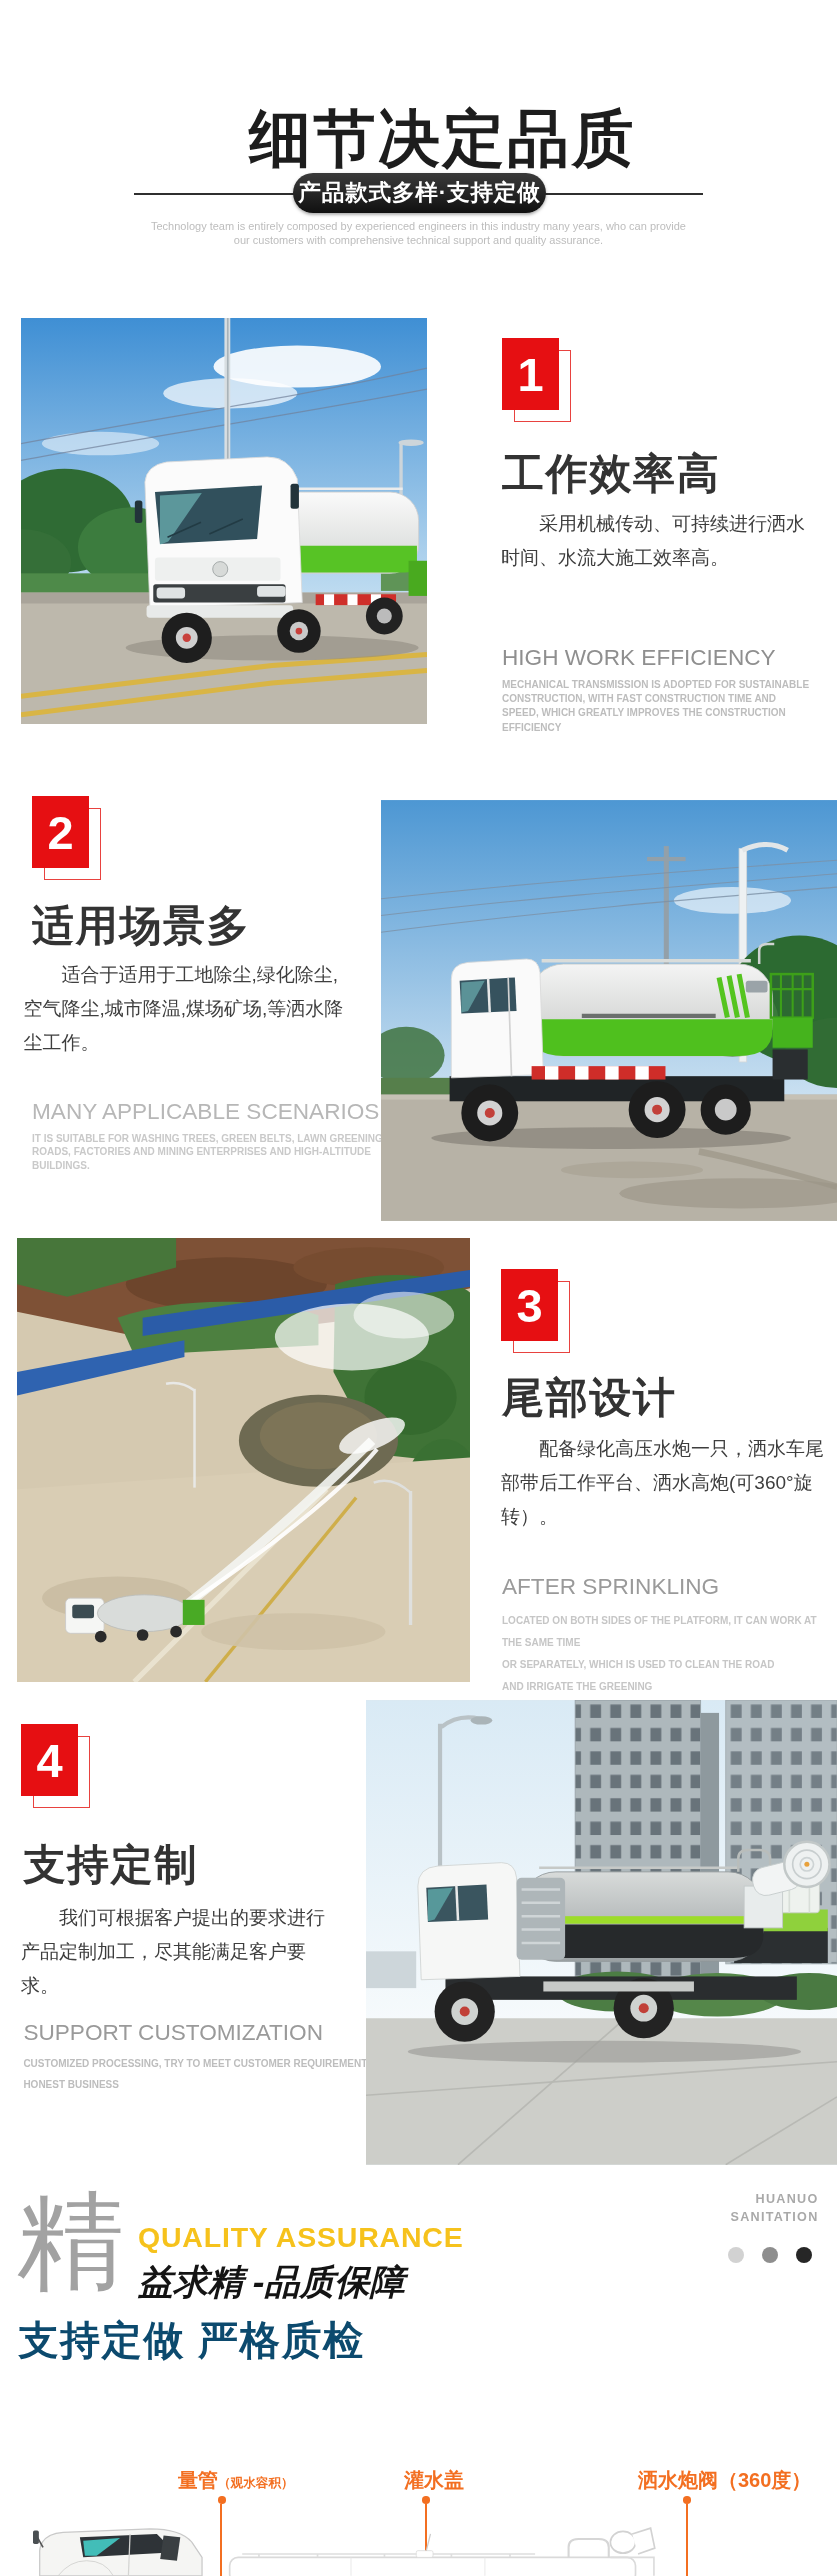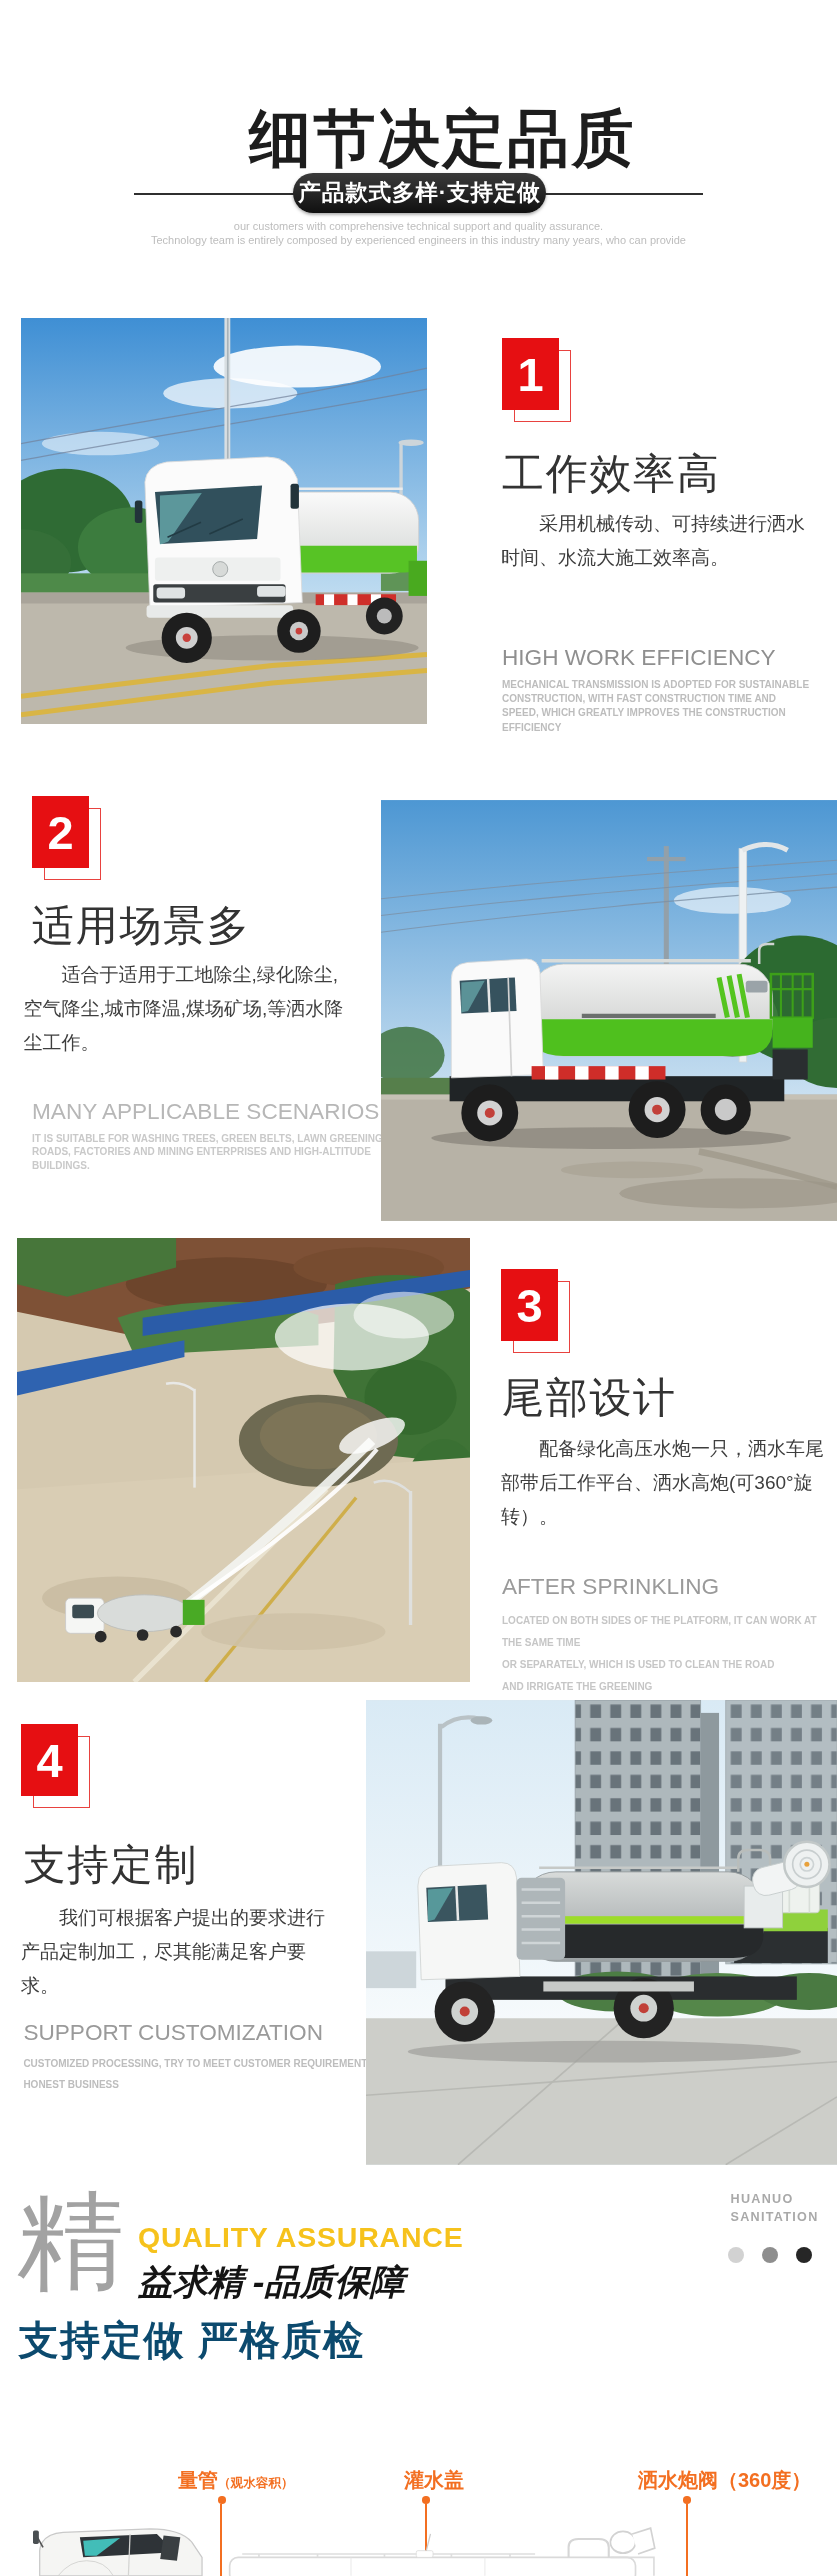--- a/index.html
+++ b/index.html
@@ -14,53 +14,53 @@
         background:linear-gradient(#3b3b3b,#101010);color:#fff;font-size:22.6px;font-weight:bold;
         text-align:center;line-height:40px;letter-spacing:0.8px;box-shadow:0 1.7px 3.3px rgba(0,0,0,.35);}
   .tagline{left:0;top:219px;width:837px;text-align:center;font-size:11px;color:#bdbdbd;line-height:14.2px;}
   
   .badge{width:70px;height:84px;}
   .badge .shadow{position:absolute;left:11.7px;top:11.7px;width:55px;height:70px;background:#fff;
                  border:1.7px solid #e8423f;}
   .badge .box{position:absolute;left:0;top:0;width:57px;height:72px;background:#e60f12;color:#fff;
               display:flex;align-items:center;justify-content:center;font-size:47px;font-weight:bold;}
   
-  .h-cn{font-size:42px;font-weight:normal;color:#333;letter-spacing:1.7px;}
+  .h-cn{font-size:42px;font-weight:bold;color:#333;letter-spacing:1.7px;}
   .body-cn{font-size:19px;color:#3e3e3e;line-height:34px;text-indent:2em;}
   .h-en{font-size:22.6px;font-weight:normal;color:#8f8f8f;}
   .h-en.light{color:#b7b7b7;}
   .en-small{font-size:10px;font-weight:bold;color:#bdbdbd;}
   .lh17{line-height:14.2px}.lh16{line-height:13.4px}.lh26{line-height:22px}.lh25{line-height:21px}
   .photo{overflow:hidden;background:#dfe8ee;}
   .photo svg{display:block;}
   
   .big-char{left:17px;top:2187px;font-size:107px;color:#a2a2a2;line-height:109px;}
   .qa-en{left:138px;top:2221px;font-size:28.5px;font-weight:bold;color:#f6c21c;letter-spacing:0.8px;}
   .qa-cn{left:138px;top:2259px;font-size:35px;font-weight:bold;color:#141414;font-style:italic;}
-  .brand{right:18.4px;top:2191px;font-size:12.6px;font-weight:bold;color:#a9a9a9;
+  .brand{right:18.4px;top:2191px;text-align:right;font-size:12.6px;font-weight:bold;color:#a9a9a9;
          line-height:17.6px;letter-spacing:1.3px;}
   .dot{width:16px;height:16px;border-radius:50%;top:2247px;}
   .slogan{left:18.4px;top:2313px;font-size:40px;font-weight:bold;color:#0c4a6e;letter-spacing:1.7px;}
   
   .dg-label{top:2467px;color:#f36f21;font-weight:bold;font-size:20px;white-space:nowrap;}
   .dg-label .sub{font-size:12.6px;}
   .dg-dot{width:7.5px;height:7.5px;border-radius:50%;background:#f36f21;top:2496px;}
   .dg-line{width:1.7px;background:#f36f21;}
 </style>
 </head>
 <body>
 
 <div id="canvas">
 
   <div class="abs main-title">细节决定品质</div>
   <div class="abs divider"></div>
   <div class="abs pill">产品款式多样·支持定做</div>
   <div class="abs tagline">
+    <div>Technology team is entirely composed by experienced engineers in this industry many years, who can provide</div>
     <div>our customers with comprehensive technical support and quality assurance.</div>
-    <div>Technology team is entirely composed by experienced engineers in this industry many years, who can provide</div>
   </div>
 
   <div class="abs photo" style="left:21px;top:318px;width:406px;height:406px">
     <svg width="406" height="406" viewBox="0 0 485 485">
       <defs>
         <linearGradient id="p1sky" x1="0" y1="0" x2="0" y2="1">
           <stop offset="0" stop-color="#3f8fd4"></stop>
             <stop offset="1" stop-color="#c6e0f2"></stop>
         </linearGradient>
         <linearGradient id="p1tank" x1="0" y1="0" x2="0" y2="1">

